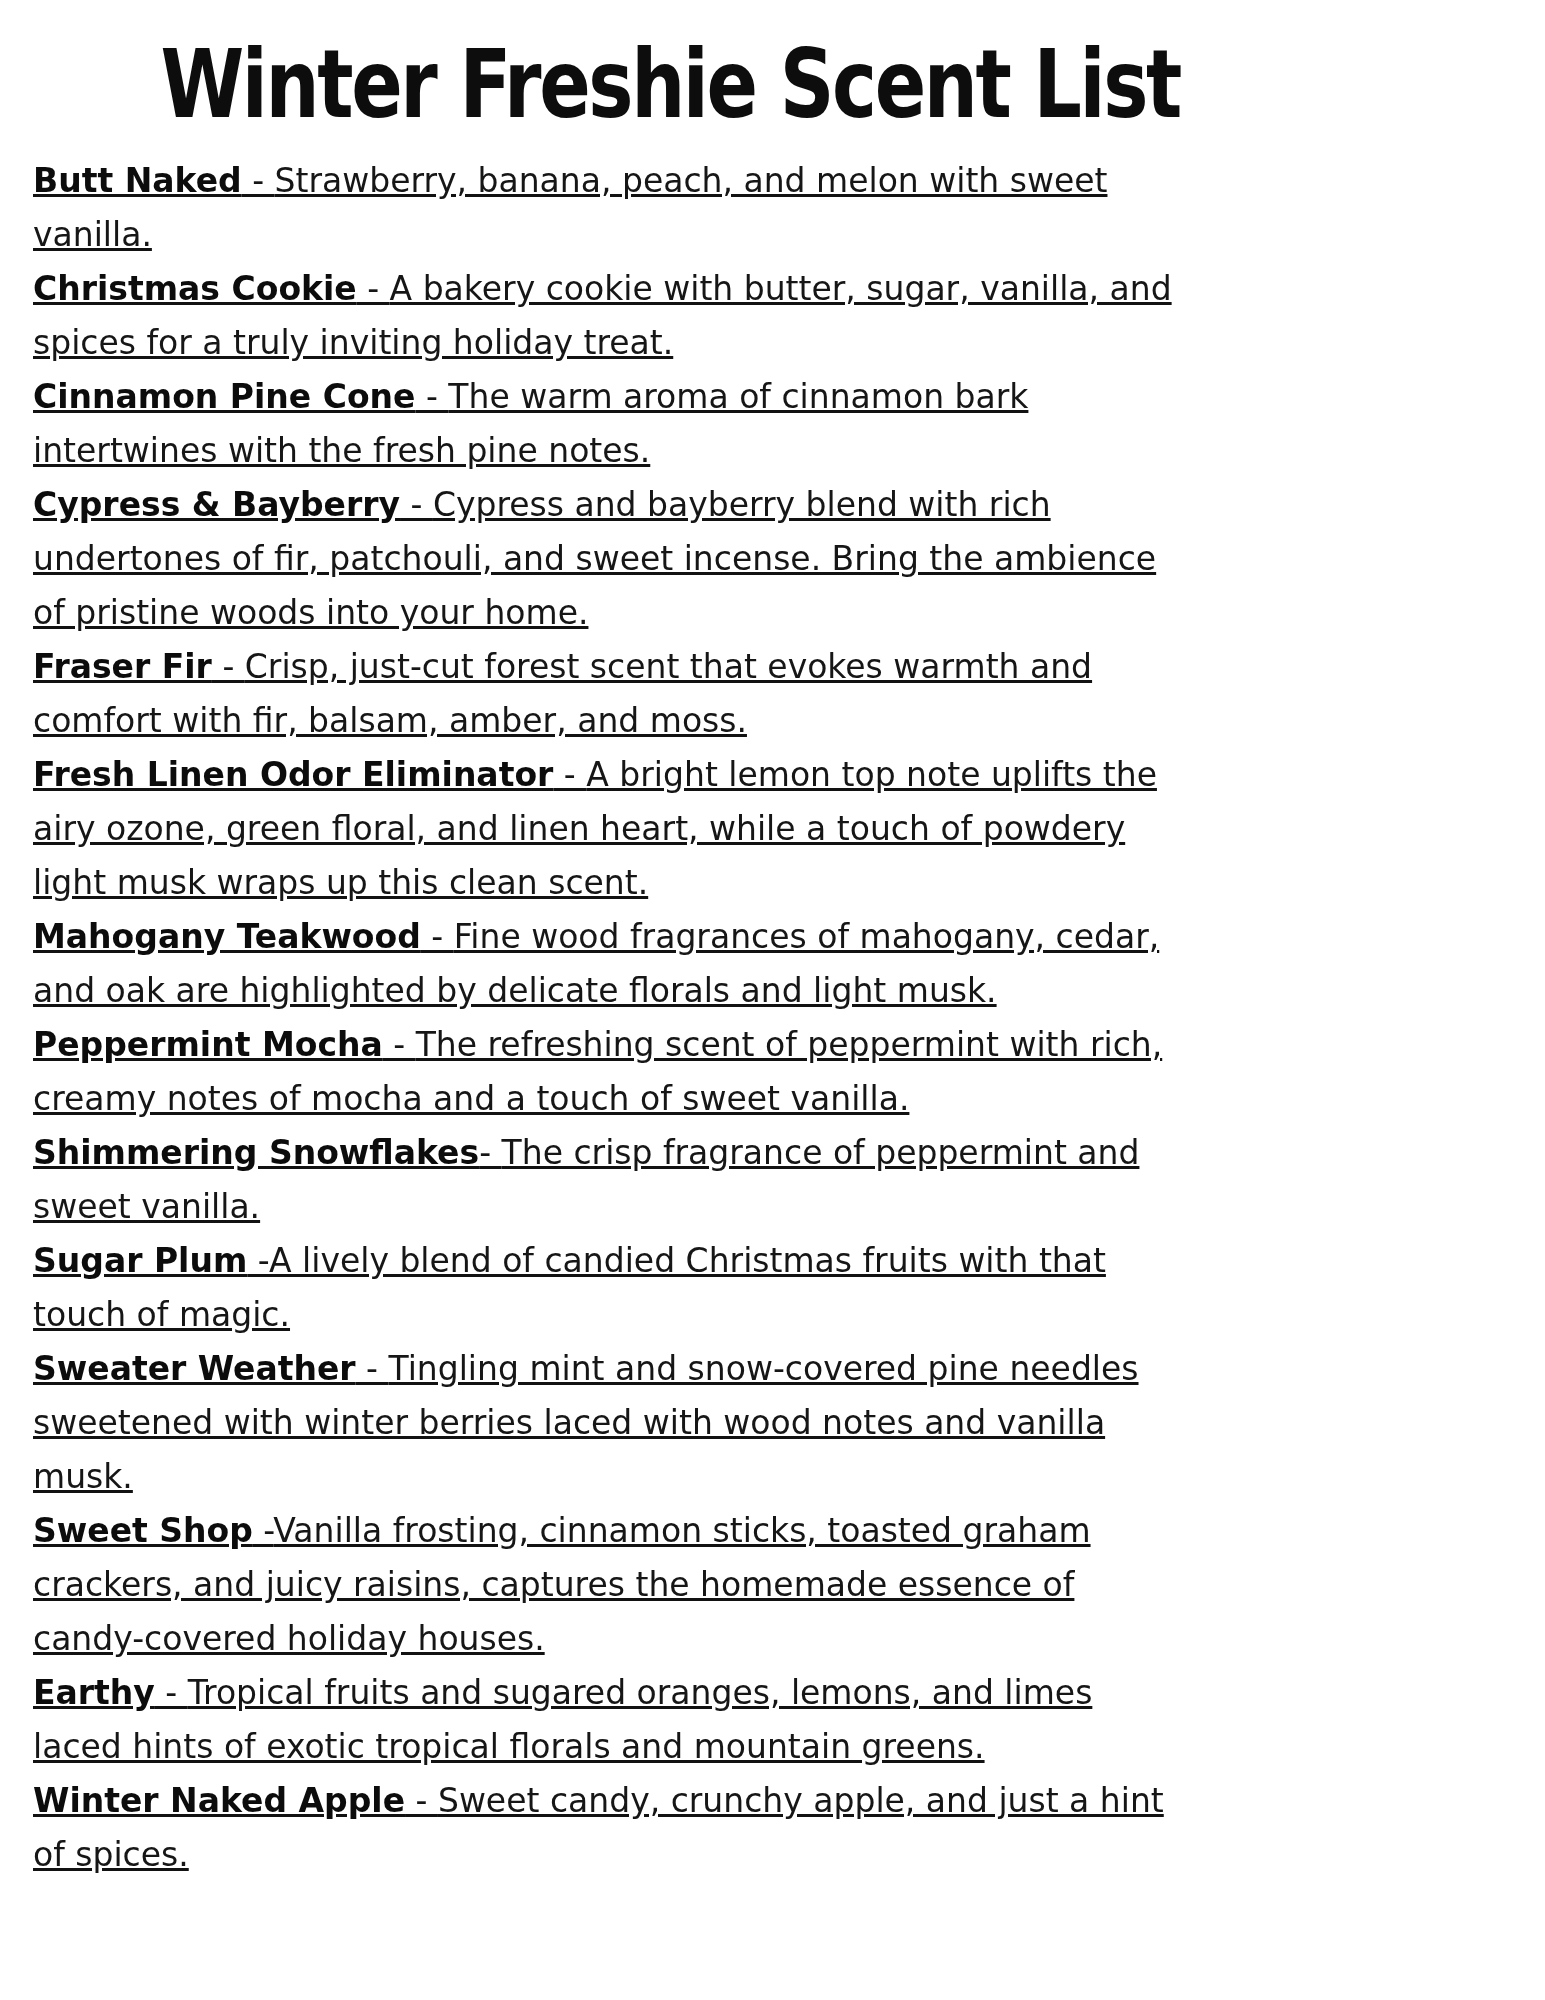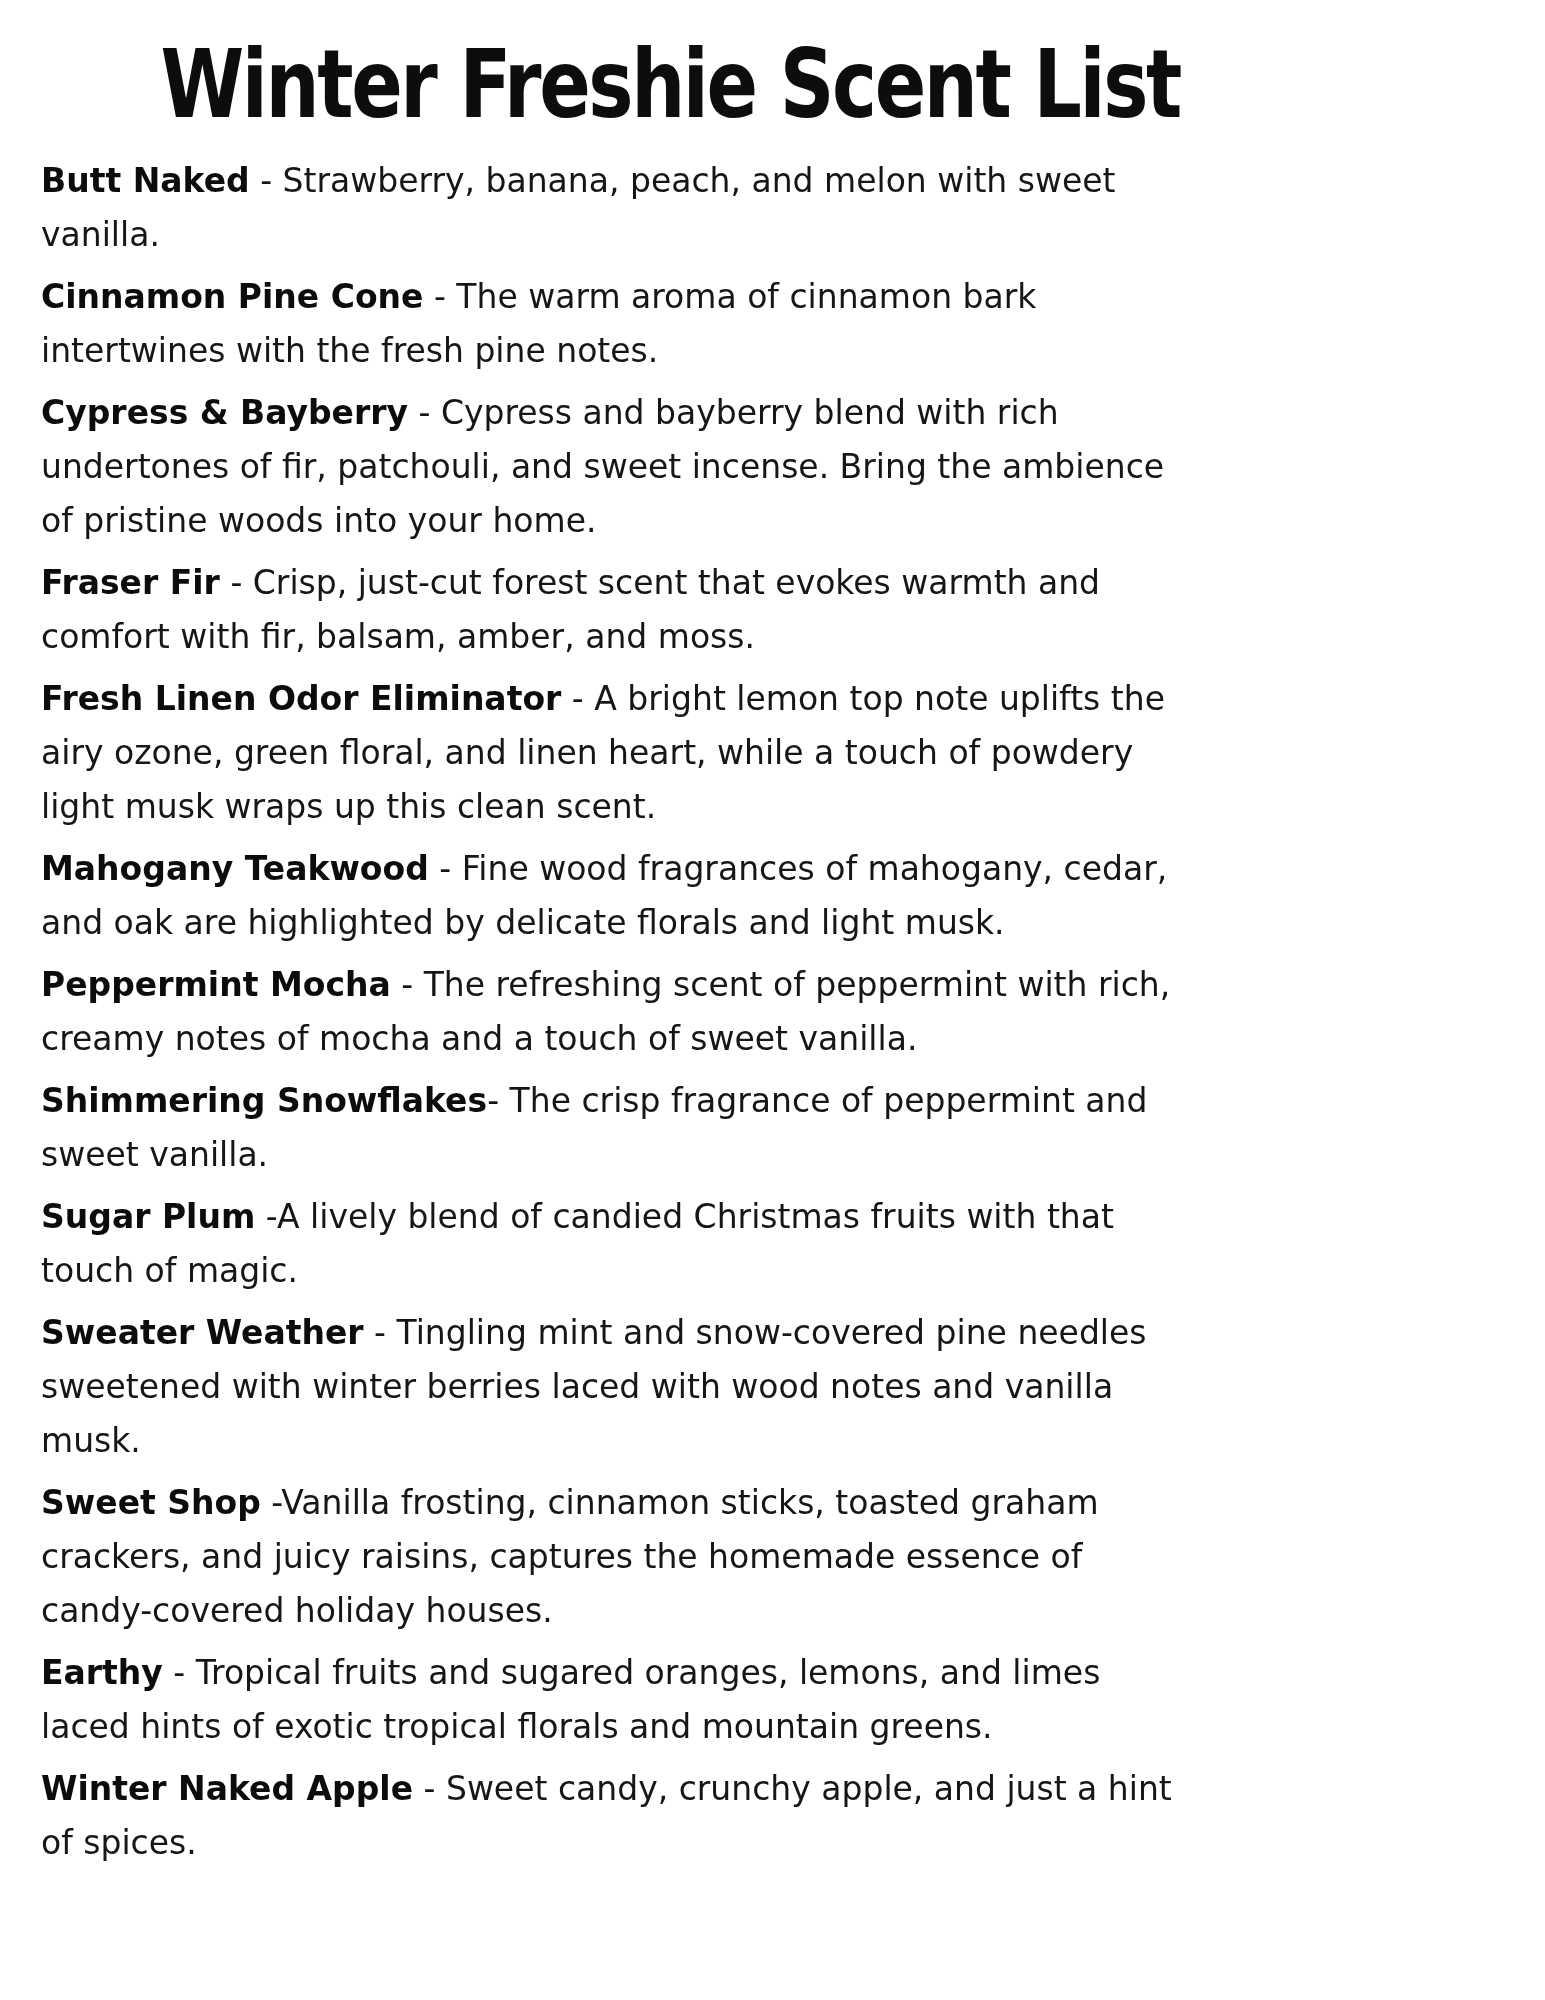--- a/index.html
+++ b/index.html
@@ -34,41 +34,43 @@
     color: #0d0d0d;
     transform: scaleX(0.80);
     transform-origin: 50% 50%;
   }
   .scent-list {
     font-size: 33px;
     line-height: 54px;
     letter-spacing: 0px;
   }
   p.scent {
-    margin: 8px;
+    margin: 0;
     padding: 0;
+    text-decoration: underline;
   }
   p.scent .scent-name {
     font-weight: bold;
     color: #0c0c0c;
   }
   p.scent .scent-sep,
   p.scent .scent-desc {
     font-weight: normal;
     color: #161616;
   }
 </style>
 </head>
 <body>
 
 <div class="page">
   <div class="title-wrap"><span class="title">Winter Freshie Scent List</span></div>
 
   <div class="scent-list">
     <p class="scent"><span class="scent-name">Butt Naked</span><span class="scent-sep"> - </span><span class="scent-desc">Strawberry, banana, peach, and melon with sweet vanilla.</span></p>
+    <p class="scent"><span class="scent-name">Christmas Cookie</span><span class="scent-sep"> - </span><span class="scent-desc">A bakery cookie with butter, sugar, vanilla, and spices for a truly inviting holiday treat.</span></p>
     <p class="scent"><span class="scent-name">Cinnamon Pine Cone</span><span class="scent-sep"> - </span><span class="scent-desc">The warm aroma of cinnamon bark intertwines with the fresh pine notes.</span></p>
     <p class="scent"><span class="scent-name">Cypress &amp; Bayberry</span><span class="scent-sep"> - </span><span class="scent-desc">Cypress and bayberry blend with rich undertones of fir, patchouli, and sweet incense. Bring the ambience of pristine woods into your home.</span></p>
     <p class="scent"><span class="scent-name">Fraser Fir</span><span class="scent-sep"> - </span><span class="scent-desc">Crisp, just-cut forest scent that evokes warmth and comfort with fir, balsam, amber, and moss.</span></p>
     <p class="scent"><span class="scent-name">Fresh Linen Odor Eliminator</span><span class="scent-sep"> - </span><span class="scent-desc">A bright lemon top note uplifts the airy ozone, green floral, and linen heart, while a touch of powdery light musk wraps up this clean scent.</span></p>
     <p class="scent"><span class="scent-name">Mahogany Teakwood</span><span class="scent-sep"> - </span><span class="scent-desc">Fine wood fragrances of mahogany, cedar, and oak are highlighted by delicate florals and light musk.</span></p>
     <p class="scent"><span class="scent-name">Peppermint Mocha</span><span class="scent-sep"> - </span><span class="scent-desc">The refreshing scent of peppermint with rich, creamy notes of mocha and a touch of sweet vanilla.</span></p>
     <p class="scent"><span class="scent-name">Shimmering Snowflakes</span><span class="scent-sep">- </span><span class="scent-desc">The crisp fragrance of peppermint and sweet vanilla.</span></p>
     <p class="scent"><span class="scent-name">Sugar Plum</span><span class="scent-sep"> -</span><span class="scent-desc">A lively blend of candied Christmas fruits with that touch of magic.</span></p>
     <p class="scent"><span class="scent-name">Sweater Weather</span><span class="scent-sep"> - </span><span class="scent-desc">Tingling mint and snow-covered pine needles sweetened with winter berries laced with wood notes and vanilla musk.</span></p>
     <p class="scent"><span class="scent-name">Sweet Shop</span><span class="scent-sep"> -</span><span class="scent-desc">Vanilla frosting, cinnamon sticks, toasted graham crackers, and juicy raisins, captures the homemade essence of candy-covered holiday houses.</span></p>

